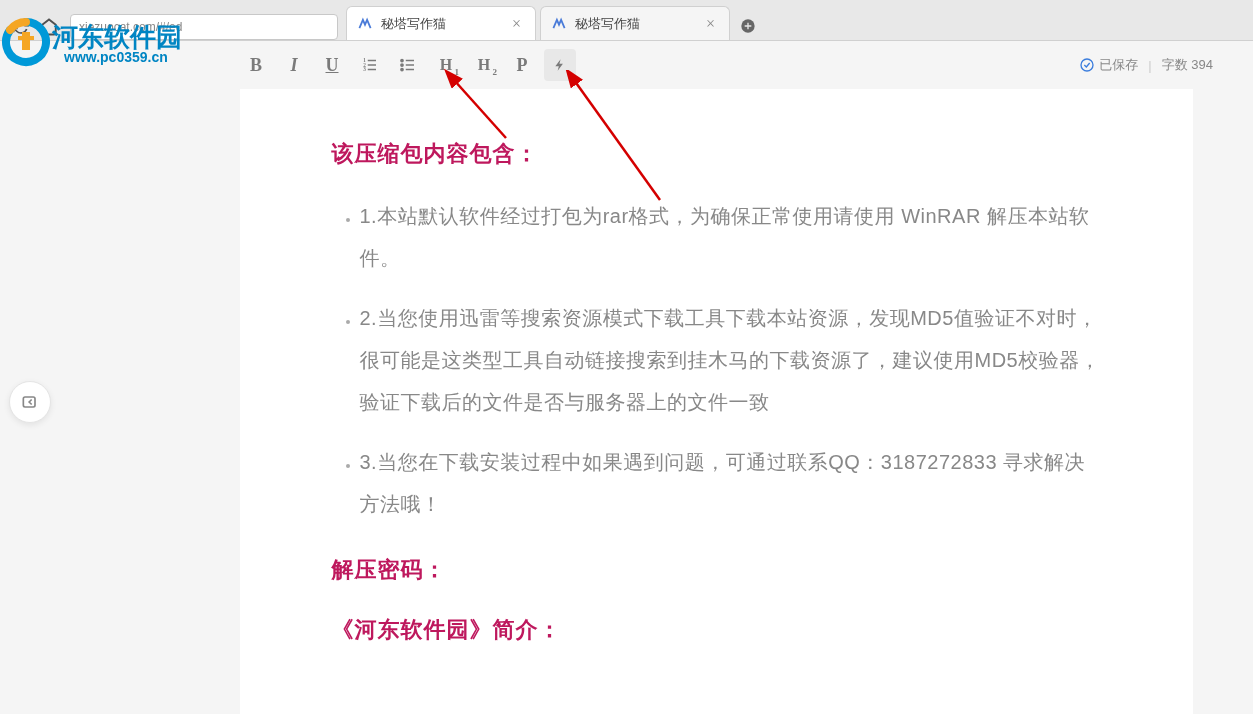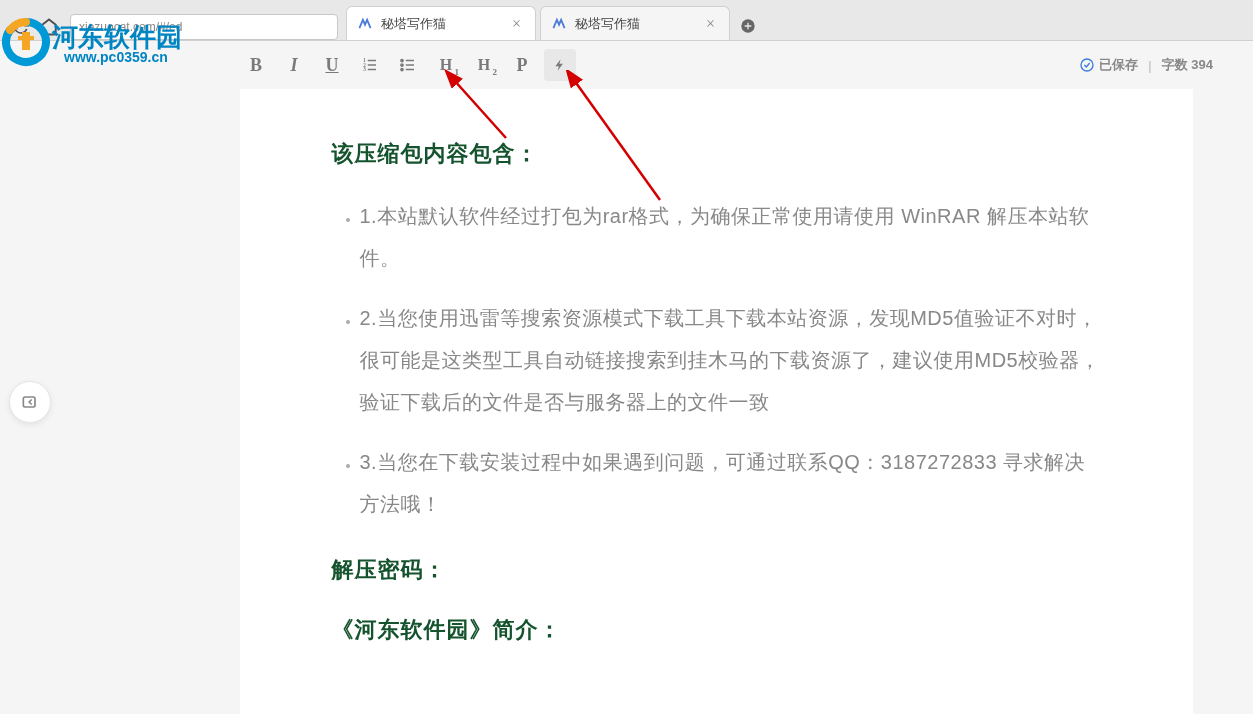--- a/index.html
+++ b/index.html
@@ -25,27 +25,27 @@
 .left-rail { width: 60px; display: flex; flex-direction: column; align-items: center; padding-top: 340px; }
 .rail-btn { width: 42px; height: 42px; background: #fff; border: 1px solid #e5e5e5; border-radius: 50%; display: flex; align-items: center; justify-content: center; color: #888; box-shadow: 0 2px 6px rgba(0,0,0,0.08); cursor: pointer; }
 
 .editor-wrap { flex: 1; display: flex; flex-direction: column; }
 .toolbar { height: 48px; display: flex; align-items: center; padding: 0 190px 0 180px; position: relative; }
 .tb-btn { width: 32px; height: 32px; display: flex; align-items: center; justify-content: center; color: #7a7a7a; font-family: Georgia, serif; font-size: 18px; font-weight: 600; margin-right: 6px; cursor: pointer; border-radius: 4px; font-style: normal; }
 .tb-btn.italic { font-style: italic; }
 .tb-btn.sub { font-size: 16px; position: relative; }
 .tb-btn.sub::after { content: attr(data-sub); font-size: 9px; position: absolute; right: 3px; bottom: 4px; }
 .tb-lightning { background: #e8e8e8; }
-.toolbar-right { position: absolute; right: 40px; display: flex; align-items: center; font-size: 13px; color: #888; font-weight: bold; }
+.toolbar-right { position: absolute; right: 40px; display: flex; align-items: center; font-size: 13px; color: #888; }
 .check-icon { width: 16px; height: 16px; margin-right: 4px; }
 .divider { margin: 0 10px; color: #ccc; }
 
 .paper { margin: 0 60px 0 180px; background: #fff; padding: 50px 0 30px 0; overflow-y: auto; height: calc(100% - 48px); }
 .content { max-width: 790px; margin: 0 auto; padding: 0 10px; }
-.content h2 { font-size: 22px; font-weight: 700; color: #14532d; margin: 30px 0 26px 0; letter-spacing: 1px; }
+.content h2 { font-size: 22px; font-weight: 700; color: #be185d; margin: 30px 0 26px 0; letter-spacing: 1px; }
 .content h2:first-child { margin-top: 0; }
 .content ul { list-style: disc; padding-left: 28px; }
 .content li { font-size: 20px; color: #888; line-height: 2.1; margin-bottom: 18px; letter-spacing: 0.5px; }
 .content li::marker { color: #aaa; font-size: 12px; }
 
 
 .arrow { position: absolute; pointer-events: none; z-index: 5; }
 .arrow svg { display: block; }
 </style>
 </head>

